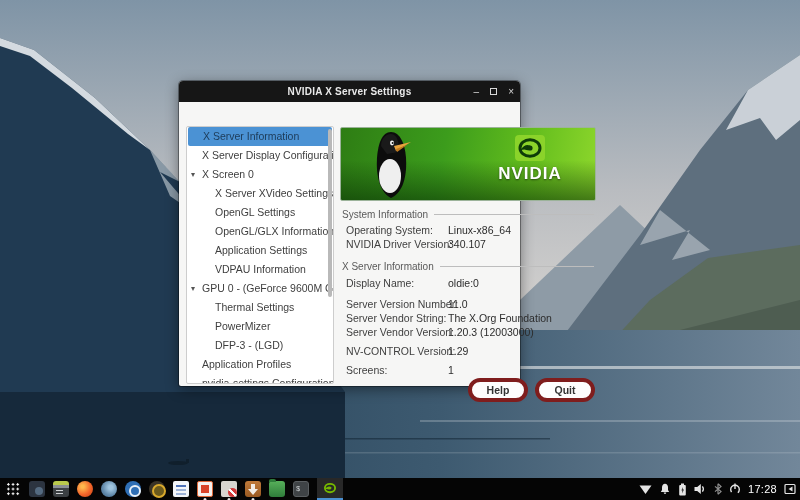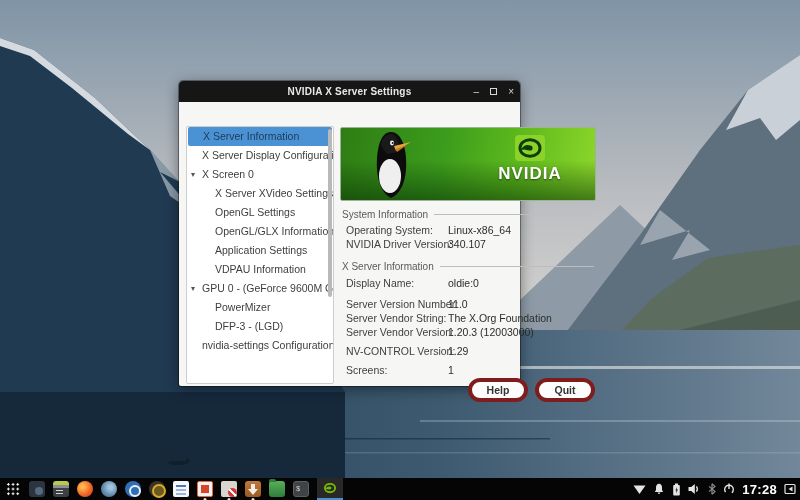--- a/index.html
+++ b/index.html
@@ -96,21 +96,21 @@
   .ic-fold { background:linear-gradient(#57b05a, #2f7d3b); position:relative; }
   .ic-fold::before { content:""; position:absolute; left:0; top:-2px; width:7px; height:3px;
     background:#2f7d3b; border-radius:2px 2px 0 0; }
   .ic-term { background:#3f4346; border:1px solid #5a5e61; color:#cfd3d6; font-size:7px;
     line-height:14px; padding-left:2px; font-family:"Liberation Mono","DejaVu Sans Mono",monospace; }
   .nv-tile { position:relative; width:26px; height:22px; margin-right:6px; background:#282828;
     border-bottom:2px solid #4a90d2; display:flex; align-items:center; justify-content:center; cursor:pointer; }
 
   .tray { margin-left:auto; display:flex; align-items:center; gap:7px; padding-right:4px; }
   .tray svg { display:block; }
-  .clock { color:#fff; font-size:13px; font-weight:bold; letter-spacing:.3px; }
+  .clock { color:#fff; font-size:11px; font-weight:normal; letter-spacing:.3px; }
 </style>
 </head>
 <body>
 
 <div class="stage">
 
   <svg class="wallpaper" width="800" height="500" viewBox="0 0 800 500">
     <defs>
       <linearGradient id="sky" x1="0" y1="0" x2="0" y2="1">
         <stop offset="0" stop-color="#7f94a6"></stop>
@@ -176,23 +176,27 @@
         <div class="si lvl1">
           <span>OpenGL/GLX Information</span></div>
         <div class="si lvl1">
           <span>Application Settings</span></div>
         <div class="si lvl1">
           <span>VDPAU Information</span></div>
         <div class="si lvl0">
           <span class="exp">▾</span>
           <span>GPU 0 - (GeForce 9600M GS)</span></div>
         <div class="si lvl1">
+          <span>Thermal Settings</span></div>
+        <div class="si lvl1">
           <span>PowerMizer</span></div>
         <div class="si lvl1">
           <span>DFP-3 - (LGD)</span></div>
+        <div class="si lvl0">
+          <span>Application Profiles</span></div>
         <div class="si lvl0">
           <span>nvidia-settings Configuration</span></div>
         <div class="sb-track">
             <div class="sb-thumb"></div>
           </div>
       </div>
 
       <div class="panel">
         <div class="banner">
           <svg class="tux" width="58" height="74" viewBox="0 0 58 74">

